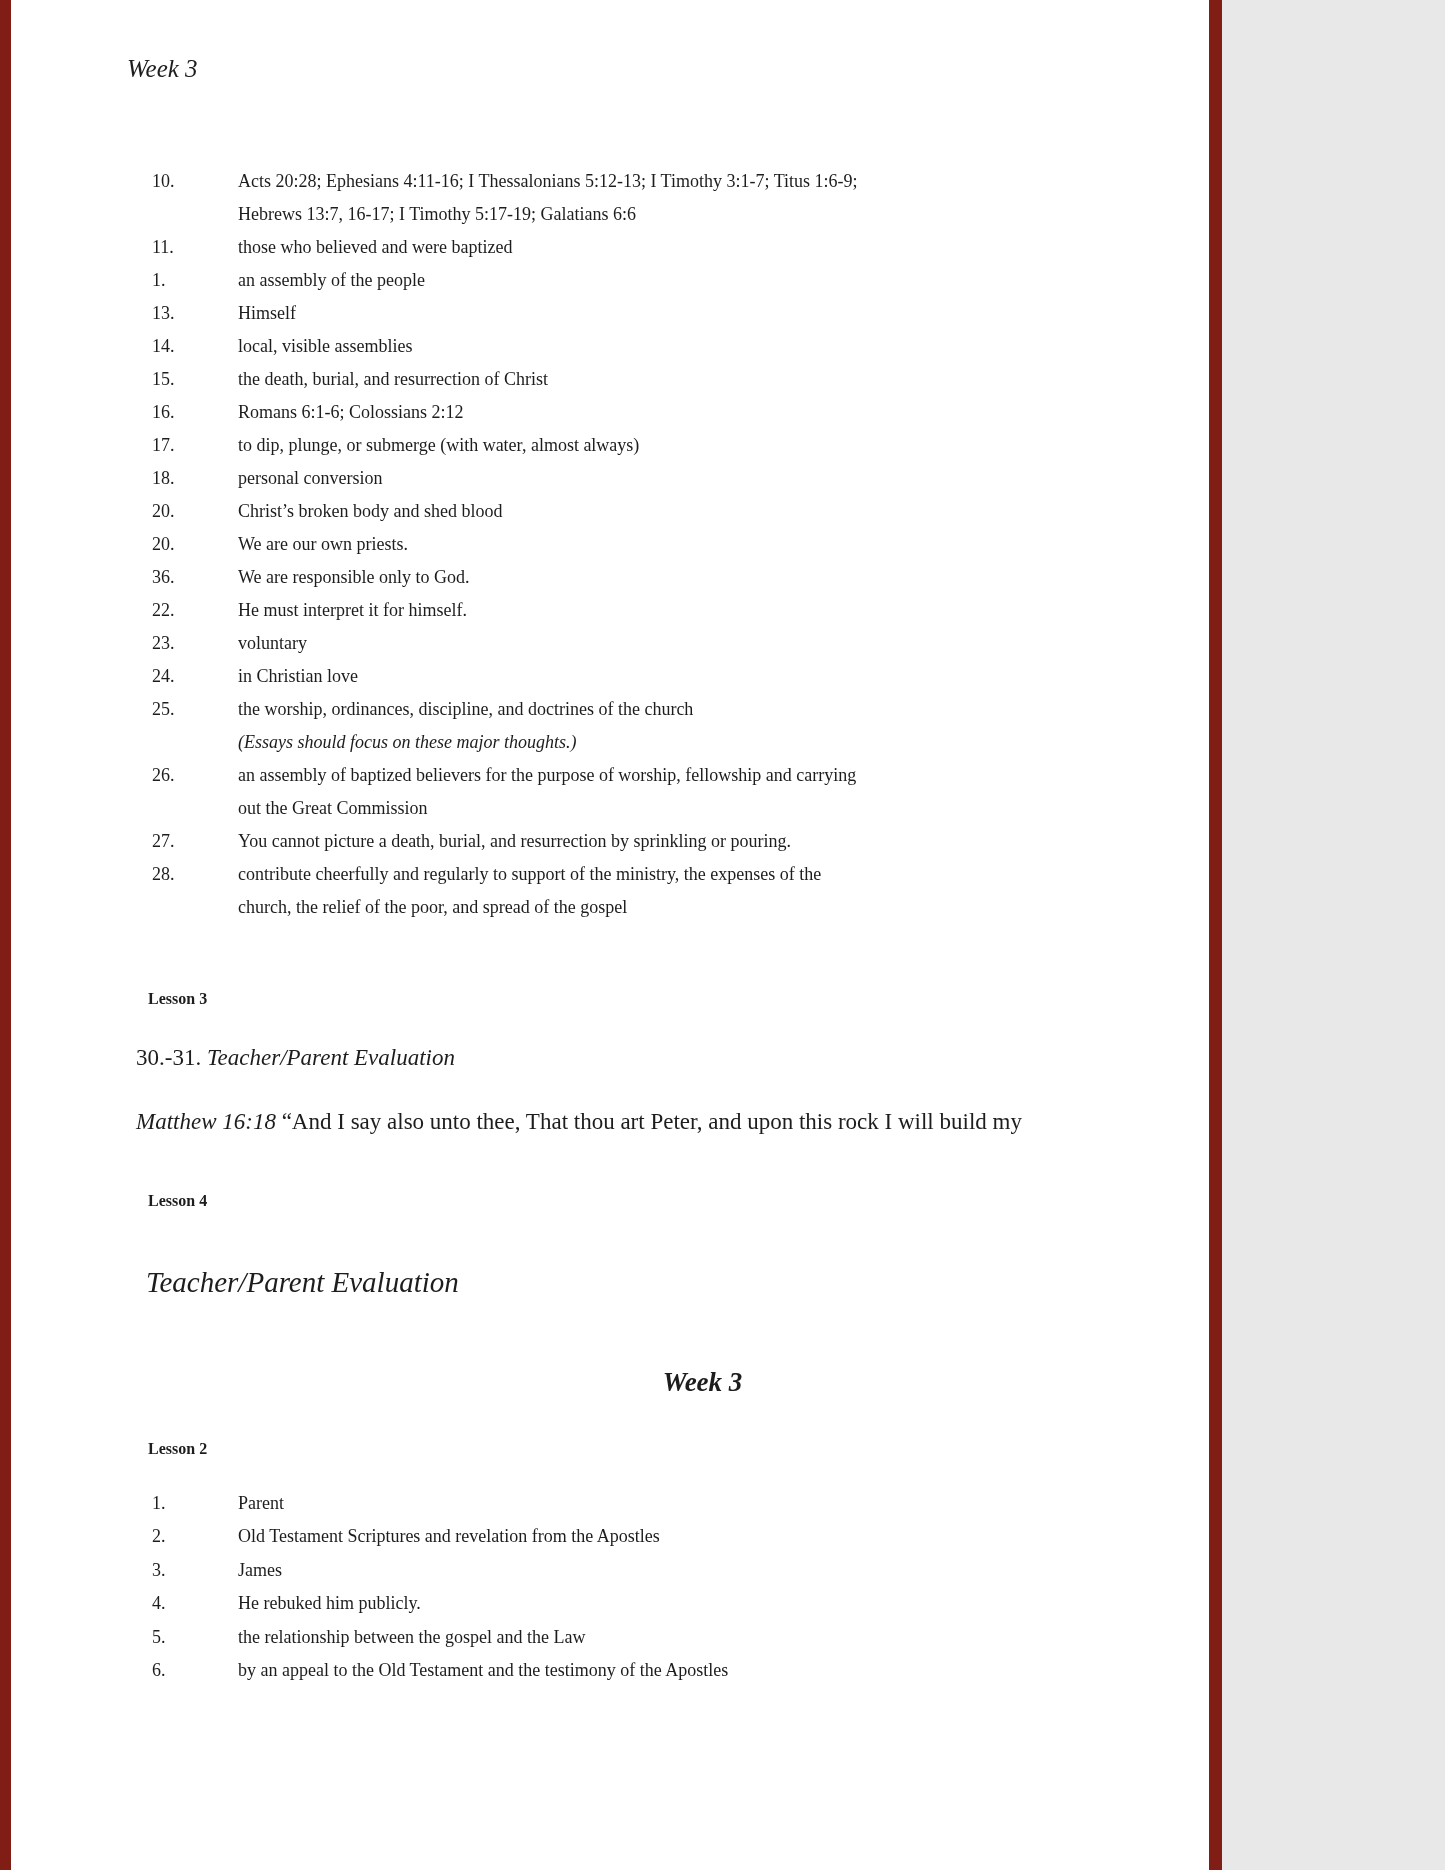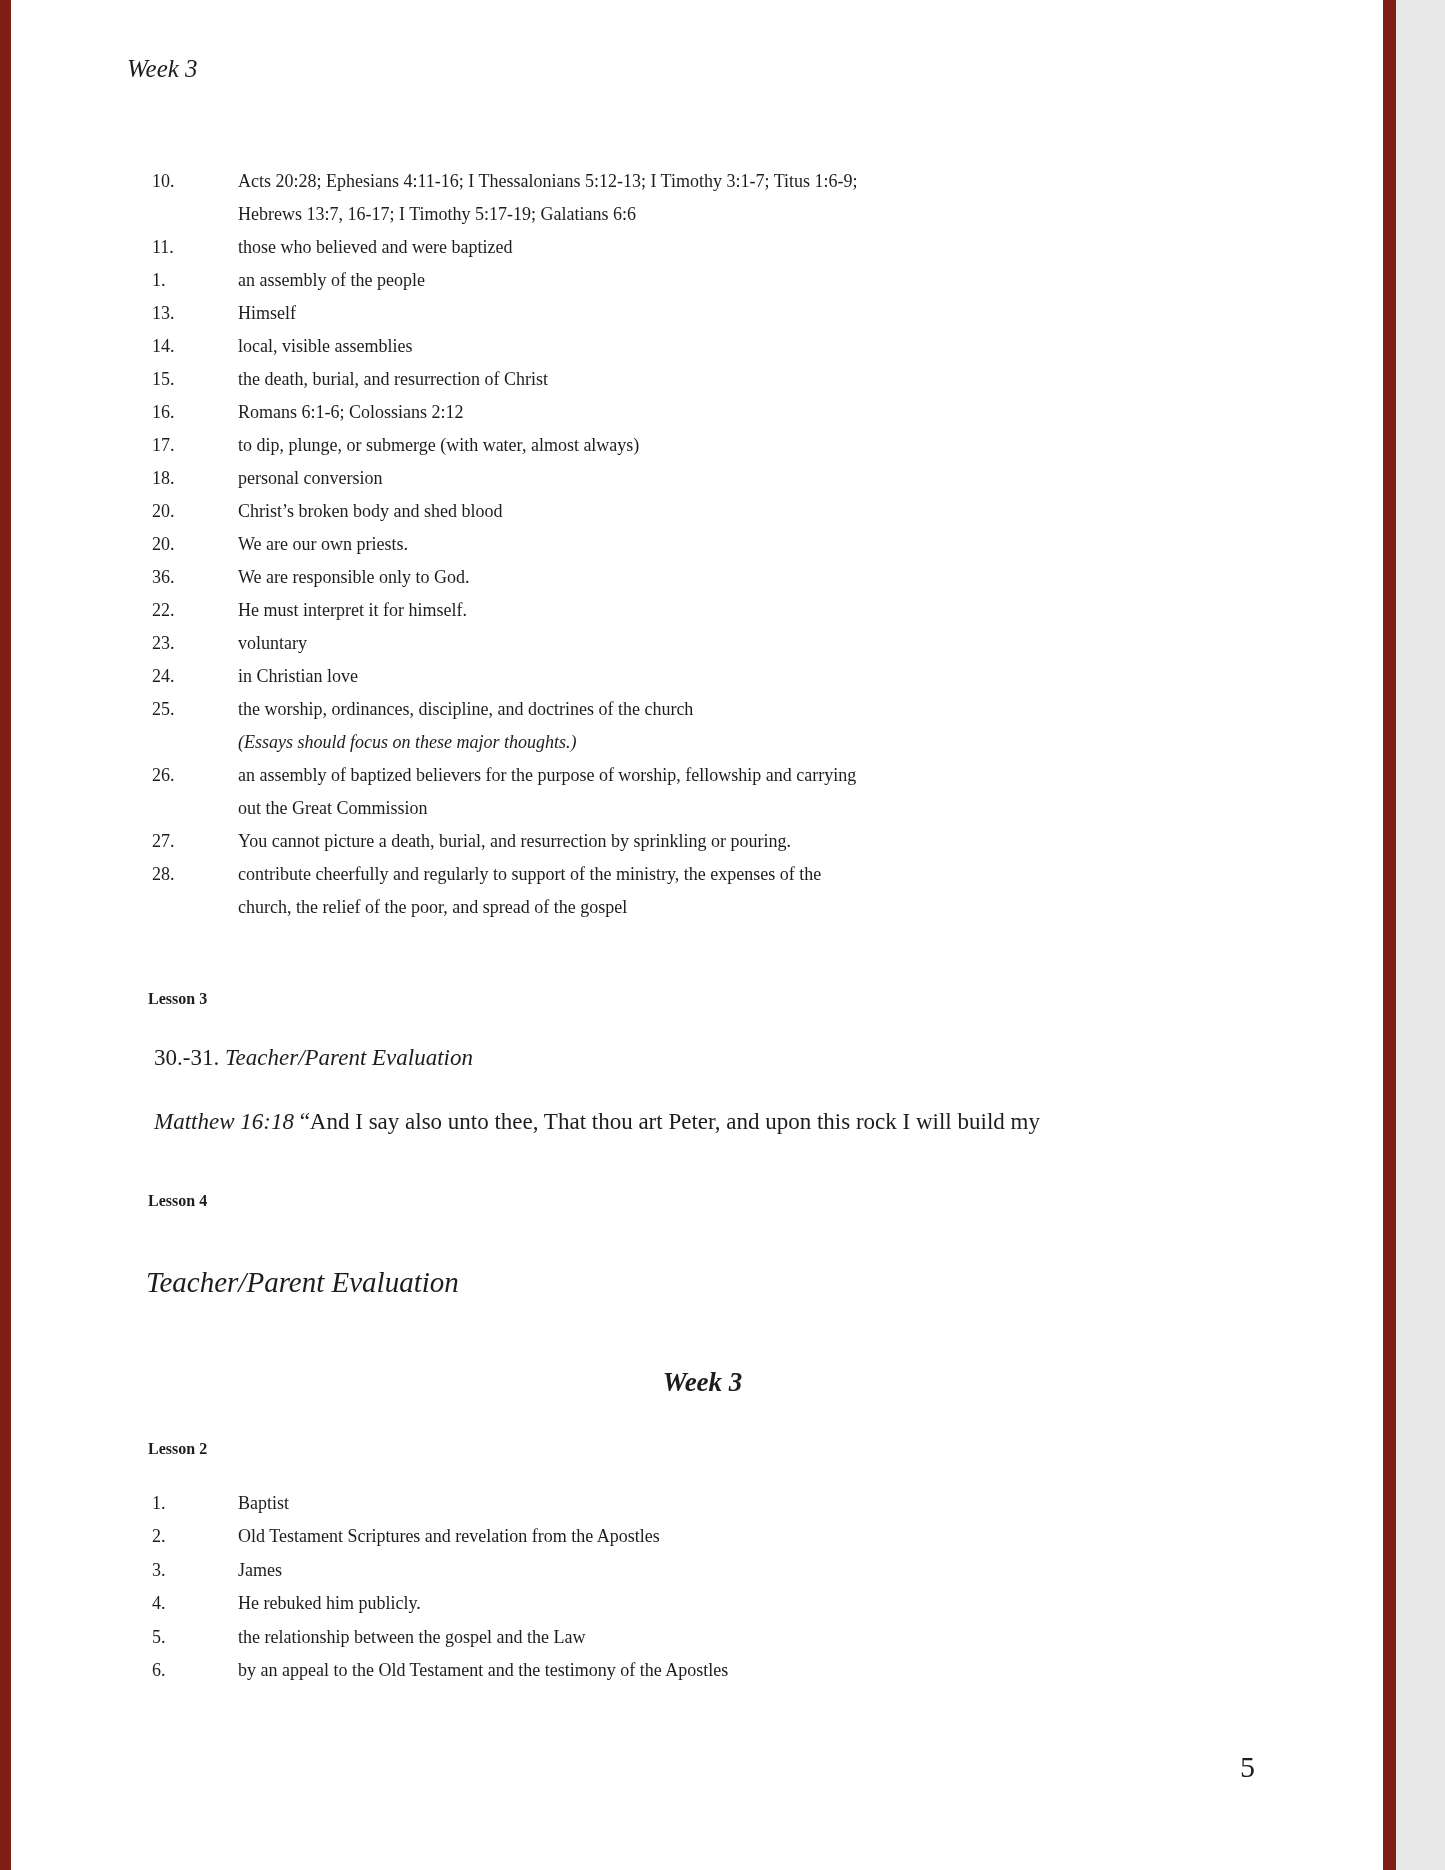--- a/index.html
+++ b/index.html
@@ -1,18 +1,18 @@
 <!DOCTYPE html>
 <html style="--scan-edge: #801e16; --ink: #1d1d1d;"><head>
 <meta charset="utf-8">
 <style>
   html, body { margin: 0; padding: 0; background: #e8e8e8; }
   .page {
     position: relative;
-    width: 1396px;
+    width: 1222px;
     height: 1870px;
     background: #ffffff;
     font-family: "Liberation Serif", "DejaVu Serif", serif;
     color: var(--ink, #1d1d1d);
     overflow: hidden;
   }
   .edge {
     position: absolute;
     top: 0;
     height: 1870px;
@@ -48,21 +48,21 @@
     left: 148px;
     font-size: 16px;
     font-weight: bold;
   }
   .lesson3-heading { top: 990px; }
   .lesson4-heading { top: 1192px; }
   .lesson2-heading { top: 1440px; }
 
   .body-line {
     position: absolute;
-    left: 154px;
+    left: 136px;
     font-size: 23px;
     line-height: 33px;
     white-space: nowrap;
   }
   .eval-line { top: 1041px; }
   .matthew   { top: 1105px; }
 
   .tp-eval {
     position: absolute;
     left: 146px;
@@ -233,21 +233,21 @@
   <div class="tp-eval">Teacher/Parent Evaluation</div>
 
   <div class="week-center">Week 3</div>
 
   <div class="heading lesson2-heading">Lesson 2</div>
 
   <div class="list list2">
 
       <div class="row">
         <span class="num">1.</span>
-        <span class="txt">Baptist</span>
+        <span class="txt">Parent</span>
       </div>
 
       <div class="row">
         <span class="num">2.</span>
         <span class="txt">Old Testament Scriptures and revelation from the Apostles</span>
       </div>
 
       <div class="row">
         <span class="num">3.</span>
         <span class="txt">James</span>

